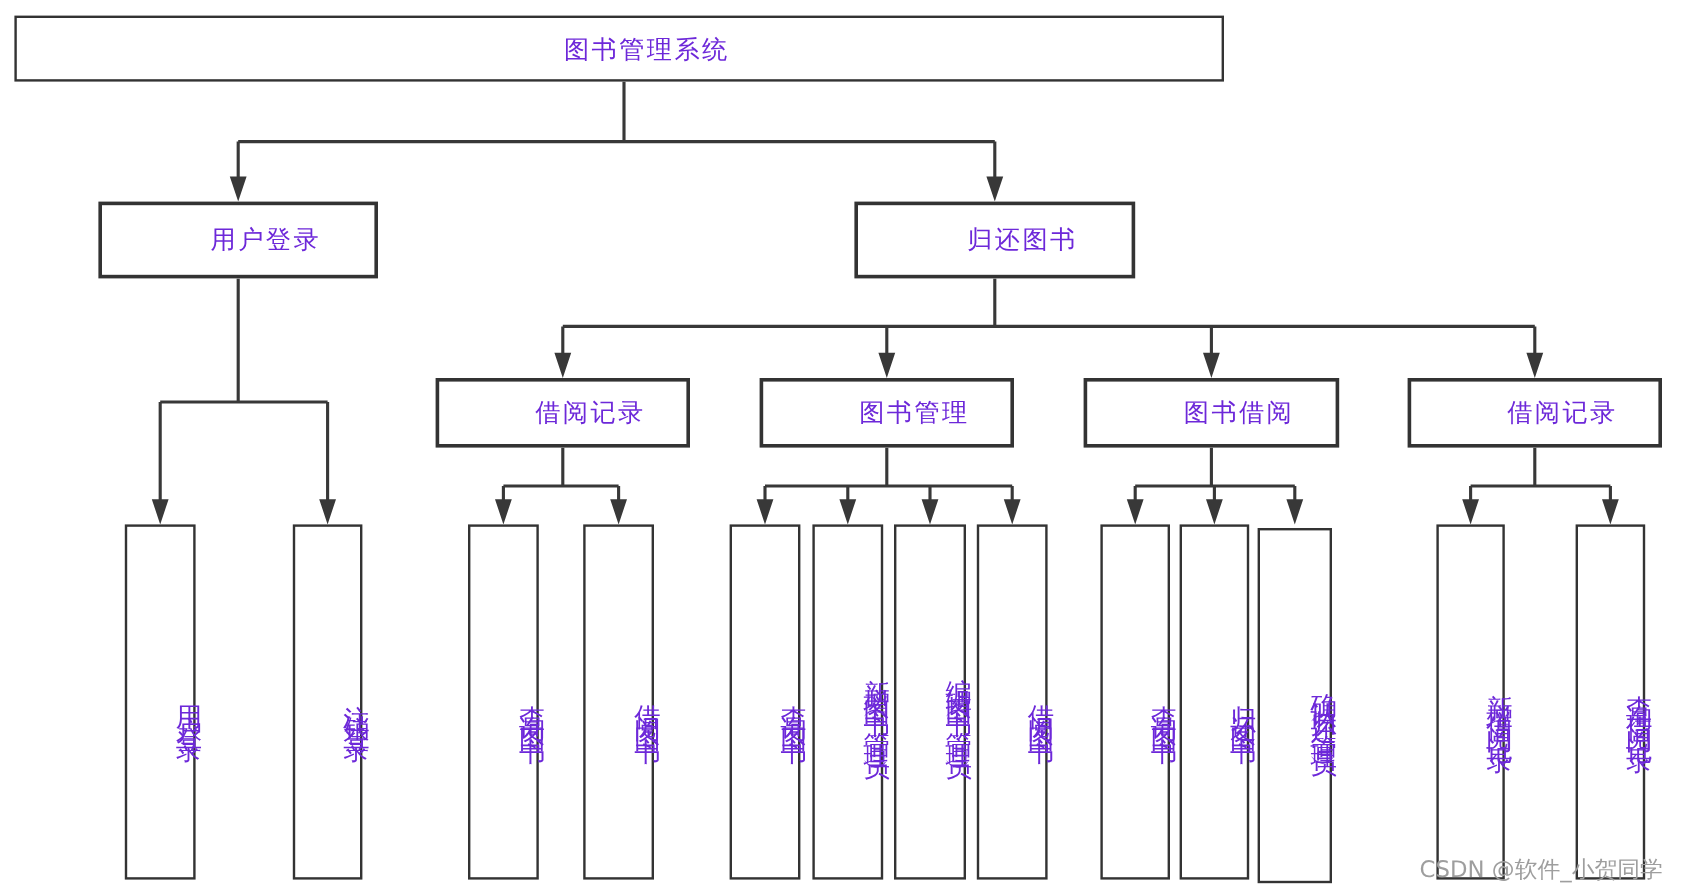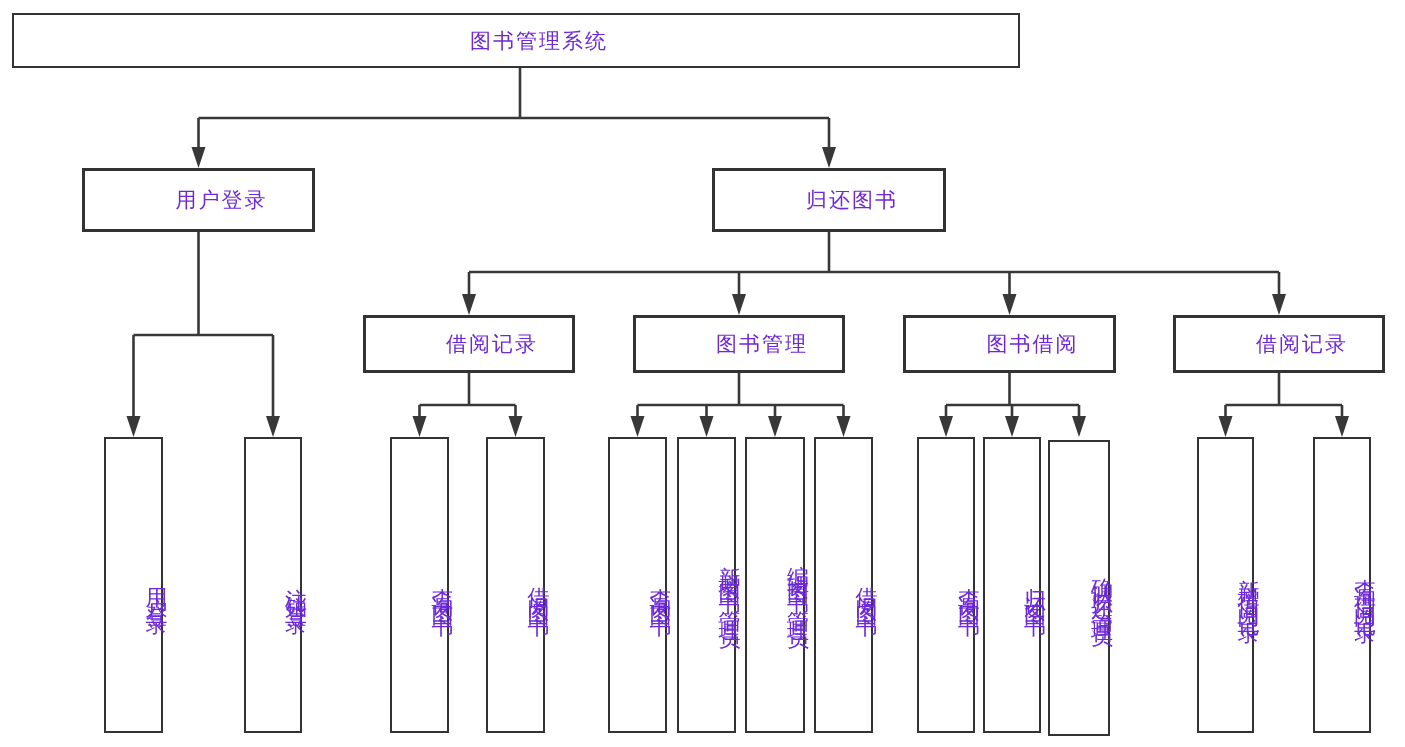--- a/index.html
+++ b/index.html
@@ -123,14 +123,15 @@
   <div class="node vbox" style="left:745px; top:437px; width:60px; height:296px;">编辑图书（管理员）</div>
   <div class="node vbox" style="left:814px; top:437px; width:59px; height:296px;">借阅图书</div>
 
   <div class="node vbox" style="left:917px; top:437px; width:58px; height:296px;">查询图书</div>
   <div class="node vbox" style="left:983px; top:437px; width:58px; height:296px;">归还图书</div>
   <div class="node vbox" style="left:1048px; top:440px; width:62px; height:296px; letter-spacing:7px;">确认归还（管理员）</div>
 
   <div class="node vbox" style="left:1197px; top:437px; width:57px; height:296px;">新增借阅记录</div>
   <div class="node vbox" style="left:1313px; top:437px; width:58px; height:296px;">查询借阅记录</div>
 
+  <div class="watermark">CSDN @软件_小贺同学</div>
 
 </div>
 
 </body></html>

